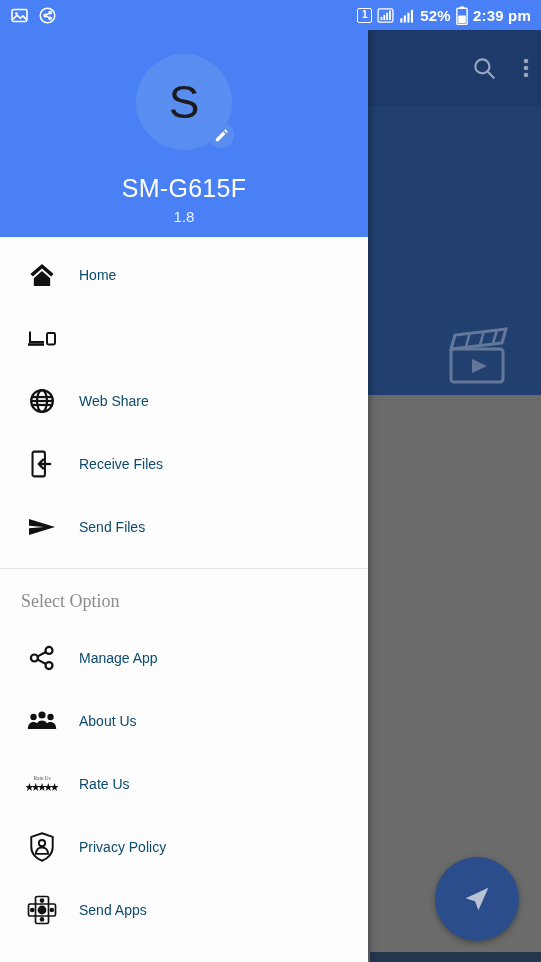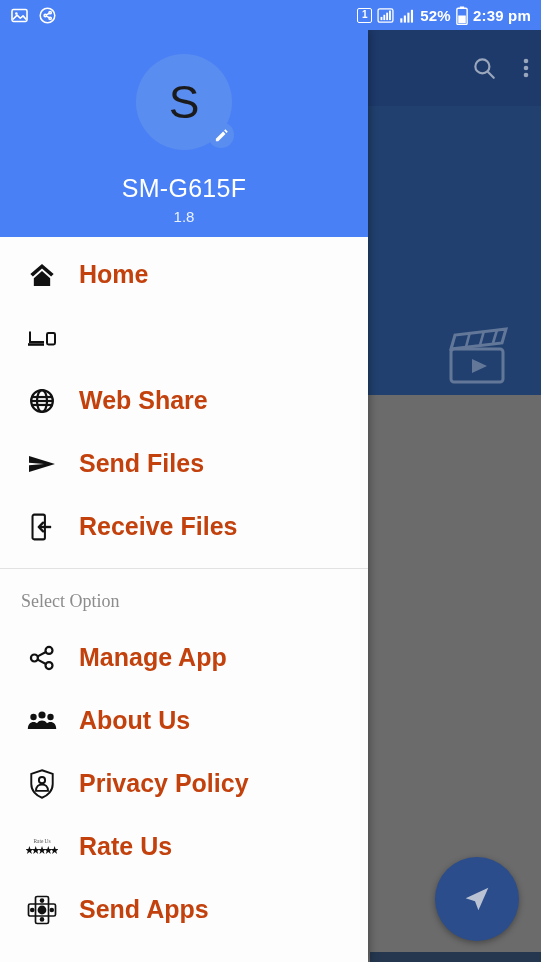--- a/index.html
+++ b/index.html
@@ -88,21 +88,21 @@
   .device-version { margin-top:5px; color:#eaf1ff; font-size:15px; }
 
   .menu { flex:1; padding-top:6px; }
   .menu-item {
     display:flex; align-items:center; height:63px; padding-left:21px; cursor:pointer;
   }
   .menu-icon {
     width:42px; display:flex; align-items:center; justify-content:center; flex:none;
   }
   .menu-label {
-    margin-left:16px; font-size:25px; color:#c2410c; font-weight:700;
+    margin-left:16px; font-size:14px; color:#0c4a6e; font-weight:400;
   }
   .divider { height:1px; background:#e2e2e2; margin:10px 0 0 0; }
   .section-title {
     font-size:18px; color:#8c8c8c; padding:22px 0 14px 21px;font-family:Liberation Serif, serif;
   }
   svg { display:block; }
 </style>
 </head>
 <body>
 
@@ -248,36 +248,36 @@
             <line x1="2.9" y1="8.6" x2="21.1" y2="8.6"></line>
             <line x1="2.9" y1="15.4" x2="21.1" y2="15.4"></line>
             <line x1="2.7" y1="12" x2="21.3" y2="12"></line>
           </svg>
         </span>
         <span class="menu-label">Web Share</span>
       </div>
 
       <div class="menu-item">
         <span class="menu-icon">
-          <svg width="30" height="26" viewBox="0 0 30 24">
-            <path d="M2 4 L28 12 L2 20 L2 13.2 L17 12 L2 10.8 Z" fill="#111"></path>
-          </svg>
-        </span>
-        <span class="menu-label">Send Files</span>
-      </div>
-
-      <div class="menu-item">
-        <span class="menu-icon">
           <svg width="24" height="28" viewBox="0 0 20 26" fill="none" stroke="#111" stroke-width="1.9">
             <rect x="1.2" y="1.5" width="11.5" height="23" rx="1.6"></rect>
             <path d="M18.5 13 H7.5" stroke-width="2.2"></path>
             <path d="M11 9 L7 13 L11 17" stroke-width="2.2" stroke-linejoin="round" stroke-linecap="round"></path>
           </svg>
         </span>
         <span class="menu-label">Receive Files</span>
+      </div>
+
+      <div class="menu-item">
+        <span class="menu-icon">
+          <svg width="30" height="26" viewBox="0 0 30 24">
+            <path d="M2 4 L28 12 L2 20 L2 13.2 L17 12 L2 10.8 Z" fill="#111"></path>
+          </svg>
+        </span>
+        <span class="menu-label">Send Files</span>
       </div>
 
       <div class="divider"></div>
 
       <div class="section-title">Select Option</div>
 
       <div class="menu-item">
         <span class="menu-icon">
           <svg width="28" height="28" viewBox="0 0 24 24" fill="none" stroke="#111" stroke-width="1.9">
             <circle cx="18" cy="5.5" r="3"></circle>
@@ -295,51 +295,51 @@
           <svg width="30" height="24" viewBox="0 0 30 24">
             <circle cx="6.5" cy="8" r="3.2" fill="#111"></circle>
             <path d="M0.8 20 C0.8 15.6 3.4 13 6.5 13 C9.6 13 12.2 15.6 12.2 20 Z" fill="#111"></path>
             <circle cx="23.5" cy="8" r="3.2" fill="#111"></circle>
             <path d="M17.8 20 C17.8 15.6 20.4 13 23.5 13 C26.6 13 29.2 15.6 29.2 20 Z" fill="#111"></path>
             <circle cx="15" cy="6" r="3.6" fill="#111"></circle>
             <path d="M8.4 20 C8.4 14.6 11.4 11.4 15 11.4 C18.6 11.4 21.6 14.6 21.6 20 Z" fill="#111"></path>
           </svg>
         </span>
         <span class="menu-label">About Us</span>
-      </div>
-
-      <div class="menu-item">
-        <span class="menu-icon">
-          <svg width="26" height="30" viewBox="0 0 24 28" fill="none" stroke="#111" stroke-width="1.8">
-            <path d="M12 1.2 L22 4.6 V14 C22 20.4 17.4 25 12 26.8 C6.6 25 2 20.4 2 14 V4.6 Z"></path>
-            <circle cx="12" cy="10.4" r="2.9"></circle>
-            <path d="M6.4 20.4 C6.4 16.4 9 14.4 12 14.4 C15 14.4 17.6 16.4 17.6 20.4 Z"></path>
-          </svg>
-        </span>
-        <span class="menu-label">Privacy Policy</span>
       </div>
 
       <div class="menu-item">
         <span class="menu-icon">
           <svg width="32" height="24" viewBox="0 0 32 24">
             <text x="16" y="8" font-size="5.4" fill="#555" text-anchor="middle" font-family="Liberation Serif, serif">Rate Us</text>
             <g fill="#111">
               <polygon points="3.4,11 4.4,14 7.4,14 5,15.9 5.9,18.9 3.4,17.1 0.9,18.9 1.8,15.9 -0.6,14 2.4,14"></polygon>
               <polygon points="9.7,11 10.7,14 13.7,14 11.3,15.9 12.2,18.9 9.7,17.1 7.2,18.9 8.1,15.9 5.7,14 8.7,14"></polygon>
               <polygon points="16,11 17,14 20,14 17.6,15.9 18.5,18.9 16,17.1 13.5,18.9 14.4,15.9 12,14 15,14"></polygon>
               <polygon points="22.3,11 23.3,14 26.3,14 23.9,15.9 24.8,18.9 22.3,17.1 19.8,18.9 20.7,15.9 18.3,14 21.3,14"></polygon>
               <polygon points="28.6,11 29.6,14 32.6,14 30.2,15.9 31.1,18.9 28.6,17.1 26.1,18.9 27,15.9 24.6,14 27.6,14"></polygon>
             </g>
           </svg>
         </span>
         <span class="menu-label">Rate Us</span>
       </div>
 
       <div class="menu-item">
         <span class="menu-icon">
+          <svg width="26" height="30" viewBox="0 0 24 28" fill="none" stroke="#111" stroke-width="1.8">
+            <path d="M12 1.2 L22 4.6 V14 C22 20.4 17.4 25 12 26.8 C6.6 25 2 20.4 2 14 V4.6 Z"></path>
+            <circle cx="12" cy="10.4" r="2.9"></circle>
+            <path d="M6.4 20.4 C6.4 16.4 9 14.4 12 14.4 C15 14.4 17.6 16.4 17.6 20.4 Z"></path>
+          </svg>
+        </span>
+        <span class="menu-label">Privacy Policy</span>
+      </div>
+
+      <div class="menu-item">
+        <span class="menu-icon">
           <svg width="30" height="30" viewBox="0 0 30 30" fill="none" stroke="#111" stroke-width="1.7">
             <rect x="8.5" y="1.5" width="13" height="27" rx="1.6"></rect>
             <rect x="1.5" y="9" width="27" height="12" rx="1.6"></rect>
             <circle cx="15" cy="15" r="4.4" fill="#111" stroke="none"></circle>
             <circle cx="15" cy="5.6" r="2.3" fill="#111" stroke="none"></circle>
             <circle cx="15" cy="24.4" r="2.3" fill="#111" stroke="none"></circle>
             <circle cx="5.2" cy="15" r="2.3" fill="#111" stroke="none"></circle>
             <circle cx="24.8" cy="15" r="2.3" fill="#111" stroke="none"></circle>
           </svg>
         </span>

